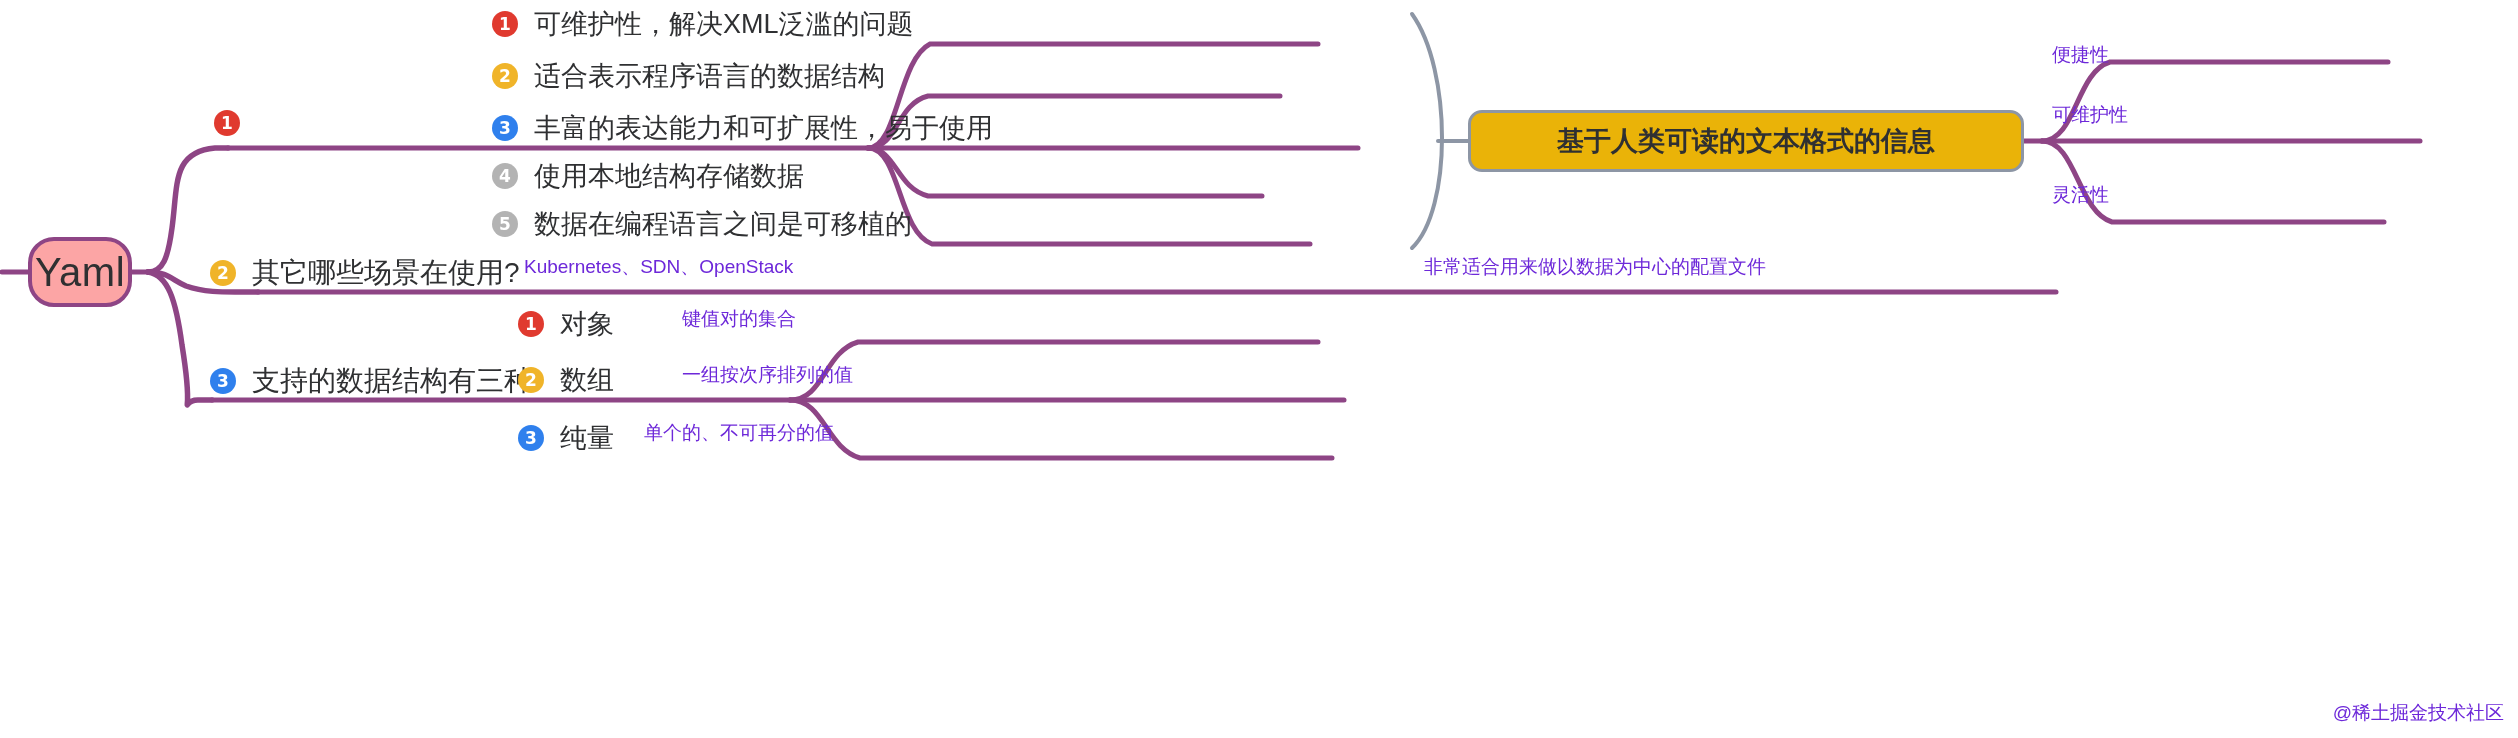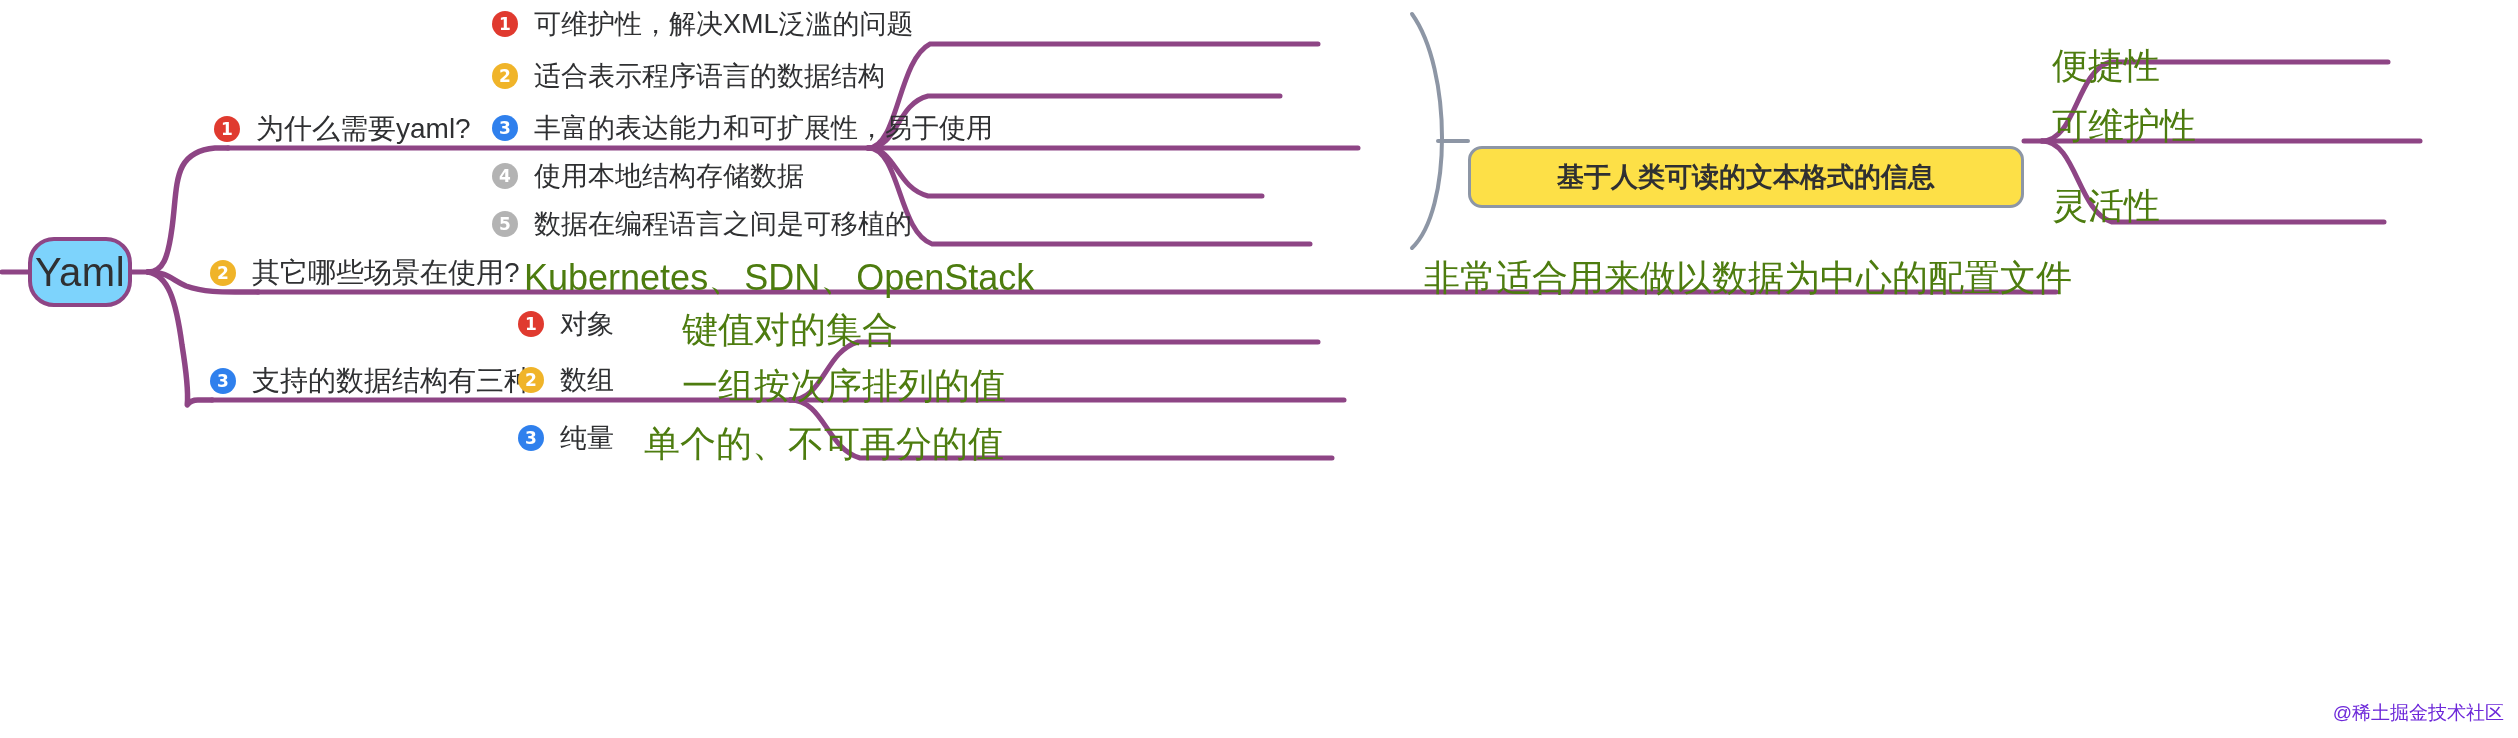--- a/index.html
+++ b/index.html
@@ -23,21 +23,21 @@
     top: 0;
     width: 2518px;
     height: 738px;
   }
   
   .root-node {
     position: absolute;
     box-sizing: border-box;
     border: 4px solid #8e4585;
     border-radius: 26px;
-    background: #7dd3fc;
+    background: #fca5a5;
     display: flex;
     align-items: center;
     justify-content: center;
     z-index: 5;
   }
   .root-label {
     font-size: 40px;
     color: #2f3032;
     letter-spacing: 0.5px;
     white-space: nowrap;
@@ -67,36 +67,35 @@
   }
   .topic .ttext {
     font-size: 27px;
     color: #2f3032;
   }
   .topic.lvl2 .ttext { font-size: 28px; }
   .topic.lvl3 .ttext { font-size: 27px; }
   .plain {
     position: absolute;
     white-space: nowrap;
-    font-size: 36px;
-    color: #4d7c0f;
+    font-size: 19px;
+    color: #6d28d9;
     z-index: 4;
   }
   
   .grey-box {
     position: absolute;
     box-sizing: border-box;
     border: 3px solid #8d96a5;
     border-radius: 14px;
-    background: #fde047;
+    background: #eab308;
     display: flex;
     align-items: center;
     justify-content: center;
     z-index: 5;
-    margin-top: 36px;
   }
   .grey-box .gtext {
     font-size: 27px;
     font-weight: bold;
     color: #2f3032;
     white-space: nowrap;
   }
   
   .watermark {
     position: absolute;
@@ -161,21 +160,20 @@
       <path d="M 790,400 C 824,400 826,448 860,458 L 1332,458"></path>
     </g>
   </svg>
 
   <div class="root-node" style="left:28px; top:237px; width:104px; height:70px;">
     <span class="root-label">Yaml</span>
   </div>
 
   <div class="topic lvl2" style="left:214px; top:110px;">
     <span class="badge" style="background:#e03a2f;">1</span>
-    <span class="ttext">为什么需要yaml?</span>
   </div>
 
   <div class="topic lvl2" style="left:210px; top:254px;">
     <span class="badge" style="background:#f0b429;">2</span>
     <span class="ttext">其它哪些场景在使用?</span>
   </div>
 
   <div class="topic lvl2" style="left:210px; top:362px;">
     <span class="badge" style="background:#2f80ed;">3</span>
     <span class="ttext">支持的数据结构有三种</span>

